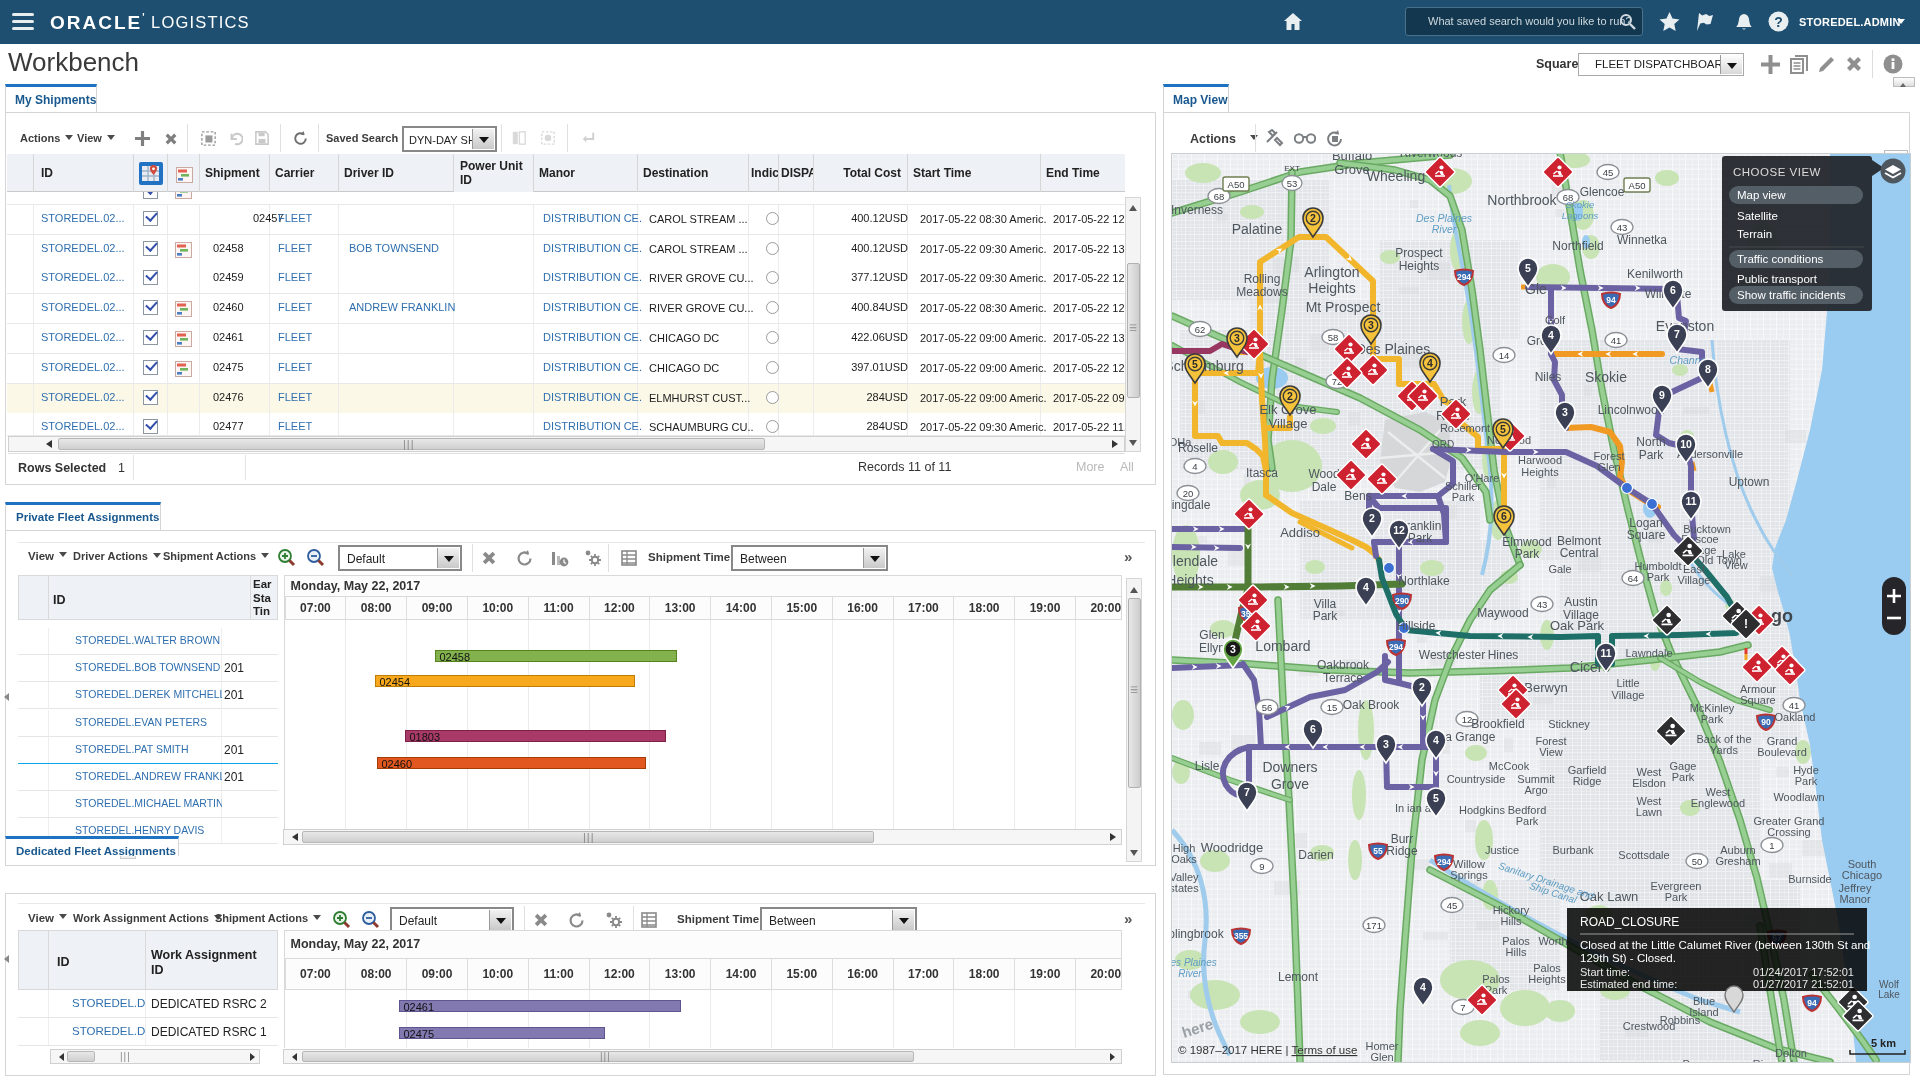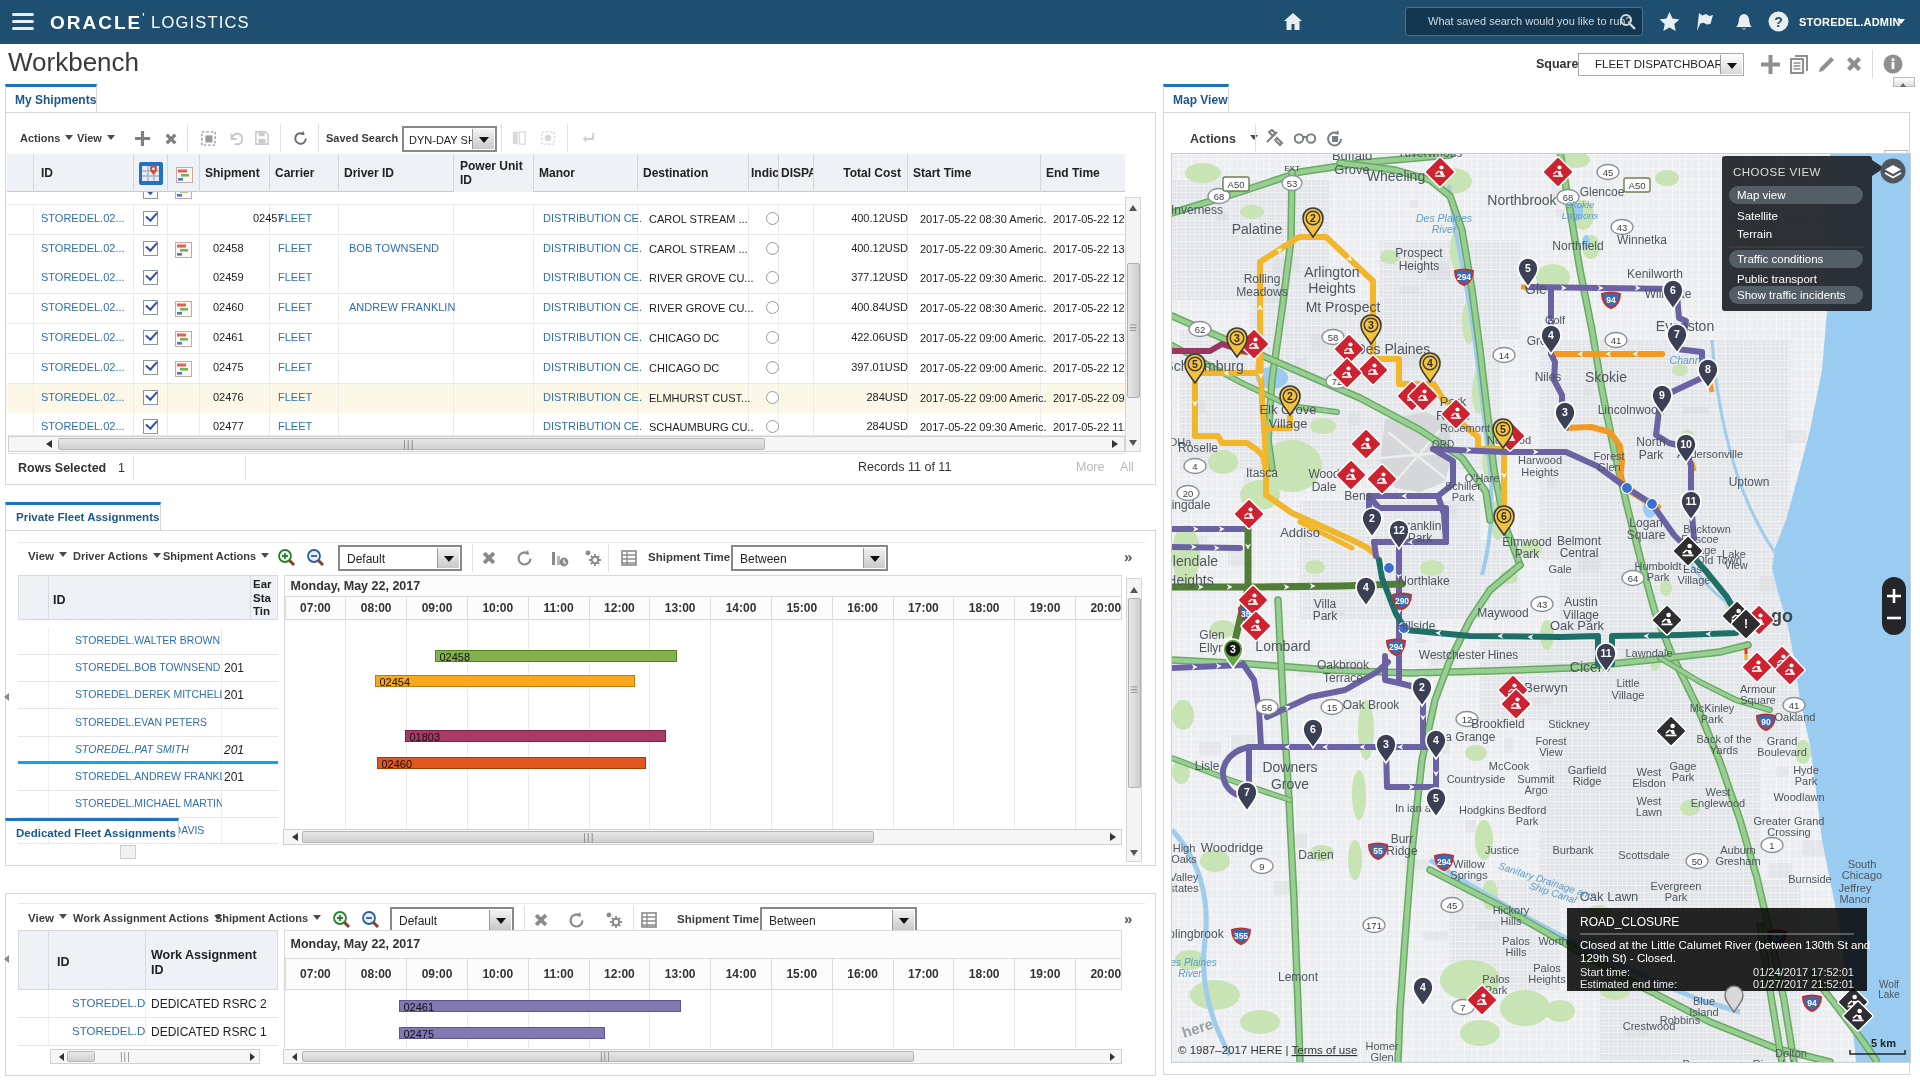--- a/index.html
+++ b/index.html
@@ -509,21 +509,21 @@
     <div style="position:absolute;left:30px;top:0;width:1px;height:100%;background:#eee;"></div>
     <div style="position:absolute;left:203px;top:0;width:1px;height:100%;background:#eee;"></div>
     <div style="position:absolute;left:57px;top:6px;width:147px;overflow:hidden;font-size:10.5px;color:#2f6faf;white-space:nowrap;">STOREDEL.DEREK MITCHELL</div>
     <div style="position:absolute;left:206px;top:6px;font-size:12px;color:#222;">201</div>
   </div>
 <div class="abs" style="left:18px;top:710px;width:260px;height:27px;border-bottom:1px solid #e6e6e6;overflow:hidden;">
     <div style="position:absolute;left:30px;top:0;width:1px;height:100%;background:#eee;"></div>
     <div style="position:absolute;left:203px;top:0;width:1px;height:100%;background:#eee;"></div>
     <div style="position:absolute;left:57px;top:6px;width:147px;overflow:hidden;font-size:10.5px;color:#2f6faf;white-space:nowrap;">STOREDEL.EVAN PETERS</div>
   </div>
-<div class="abs" style="left:18px;top:737px;width:260px;height:27px;border-bottom:3px solid #0ea5e9;overflow:hidden;font-style:italic;">
+<div class="abs" style="left:18px;top:737px;width:260px;height:27px;border-bottom:1px solid #0ea5e9;overflow:hidden;">
     <div style="position:absolute;left:30px;top:0;width:1px;height:100%;background:#eee;"></div>
     <div style="position:absolute;left:203px;top:0;width:1px;height:100%;background:#eee;"></div>
     <div style="position:absolute;left:57px;top:6px;width:147px;overflow:hidden;font-size:10.5px;color:#2f6faf;white-space:nowrap;">STOREDEL.PAT SMITH</div>
     <div style="position:absolute;left:206px;top:6px;font-size:12px;color:#222;">201</div>
   </div>
 <div class="abs" style="left:18px;top:764px;width:260px;height:27px;border-bottom:1px solid #e6e6e6;overflow:hidden;">
     <div style="position:absolute;left:30px;top:0;width:1px;height:100%;background:#eee;"></div>
     <div style="position:absolute;left:203px;top:0;width:1px;height:100%;background:#eee;"></div>
     <div style="position:absolute;left:57px;top:6px;width:147px;overflow:hidden;font-size:10.5px;color:#2f6faf;white-space:nowrap;">STOREDEL.ANDREW FRANKLIN</div>
     <div style="position:absolute;left:206px;top:6px;font-size:12px;color:#222;">201</div>
@@ -580,21 +580,21 @@
 <div class="grip" style="left:1130px;top:685px;">☰</div>
 <div class="arr" style="left:1130px;top:850px;border-top:6px solid #555;"></div>
 <div class="hsb" style="left:283px;top:829px;width:839px;height:16px;">
     <div class="thumb" style="left:18px;width:572px;"></div>
   </div>
 <div class="arr" style="left:288px;top:833px;border-right:6px solid #333;"></div>
 <div class="arr" style="left:1110px;top:833px;border-left:6px solid #333;"></div>
 <div class="grip" style="left:583px;top:831px;font-size:11px;">|||</div>
 <div class="arr" style="left:0px;top:693px;border-right:5px solid #888;"></div>
 <div class="abs" style="left:120px;top:845px;width:16px;height:14px;background:#f1f1f1;border:1px solid #ccc;"></div>
-<div class="tab" style="left:5px;top:818px;width:174px;height:20px;font-size:11.5px;">Dedicated Fleet Assignments</div>
+<div class="tab" style="left:5px;top:836px;width:174px;height:20px;font-size:11.5px;">Dedicated Fleet Assignments</div>
 <div class="panel" style="left:5px;top:893px;width:1151px;height:183px;"></div>
 <div class="abs" style="left:18px;top:903px;width:1127px;height:1px;background:#e8e8e8;"></div>
 <div class="abs tbtxt" style="left:28px;top:912px;">View<span class="caret"></span></div>
 <div class="abs tbtxt" style="left:73px;top:912px;font-size:11px;">Work Assignment Actions<span class="caret"></span></div>
 <div class="abs tbtxt" style="left:215px;top:912px;font-size:11px;">Shipment Actions<span class="caret"></span></div>
 <svg class="abs" style="left:332px;top:910px" width="19" height="19" viewBox="0 0 19 19">
     <circle cx="8" cy="8" r="6" fill="#e9f5e9" stroke="#2e7d32" stroke-width="1.8"></circle>
     <path d="M5 8h6M8 5v6" stroke="#2e7d32" stroke-width="1.8"></path>
     <path d="M12.5 12.5 17 17" stroke="#8c3b2e" stroke-width="3"></path>
   </svg>

